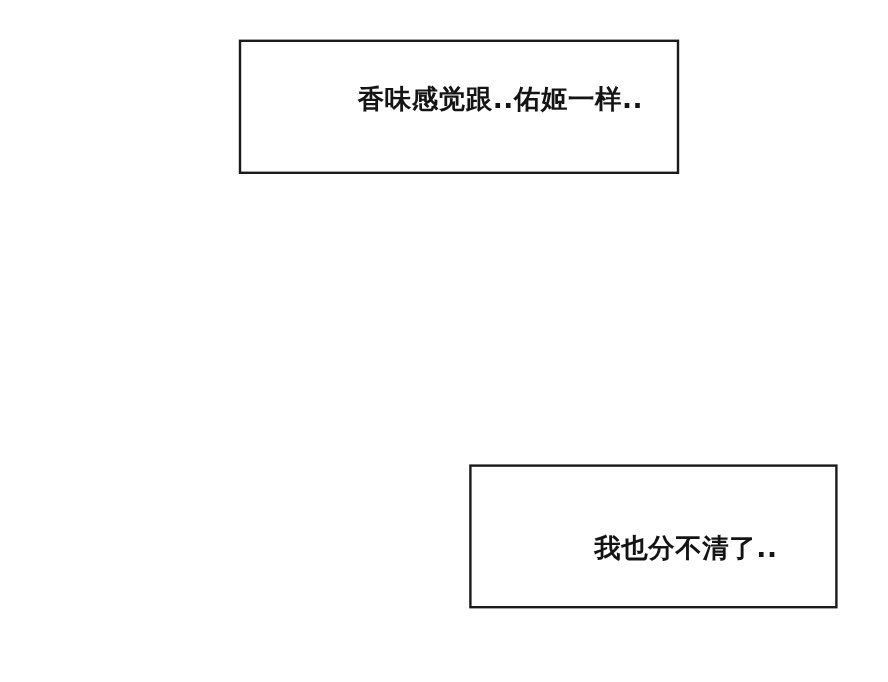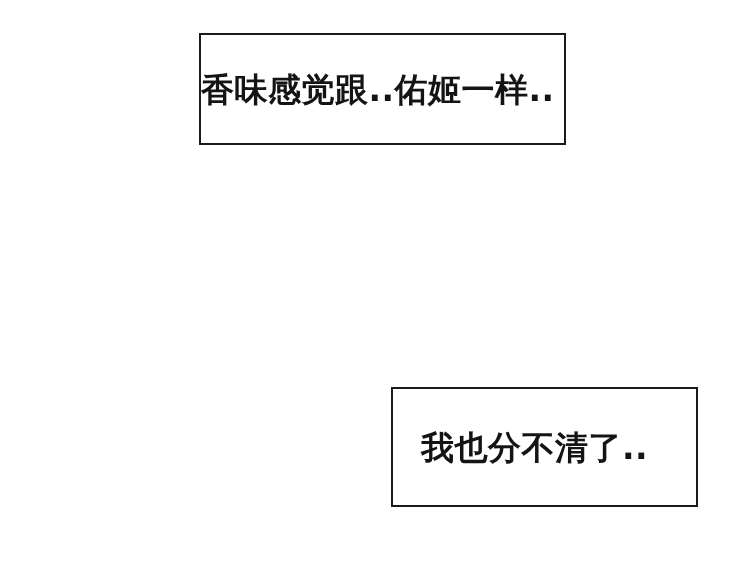--- a/index.html
+++ b/index.html
@@ -30,21 +30,21 @@
     display: flex;
     align-items: center;
   }
 
   .dialogue-text {
     display: block;
     width: 100%;
     color: #141414;
     font-family: "DejaVu Sans", "Liberation Sans", sans-serif;
     font-weight: 700;
-    font-size: 33px;
+    font-size: 22px;
     line-height: 1.15;
     letter-spacing: 0.5px;
     white-space: nowrap;
   }
 
   
   #box-1 {
     left: 199px;
     top: 33px;
     width: 367px;
@@ -74,21 +74,21 @@
   
   #box-3 {
     left: 391px;
     top: 387px;
     width: 307px;
     height: 120px;
     align-items: flex-start;
   }
   #box-3 .dialogue-text {
     text-align: right;
-    padding-top: 40px;
+    padding-top: 56px;
     padding-right: 48px;
   }
 </style>
 </head>
 <body>
 
 <div id="panel">
 
   <div class="dialogue-box" id="box-1">
     <span class="dialogue-text">香味感觉跟..佑姬一样..</span>

